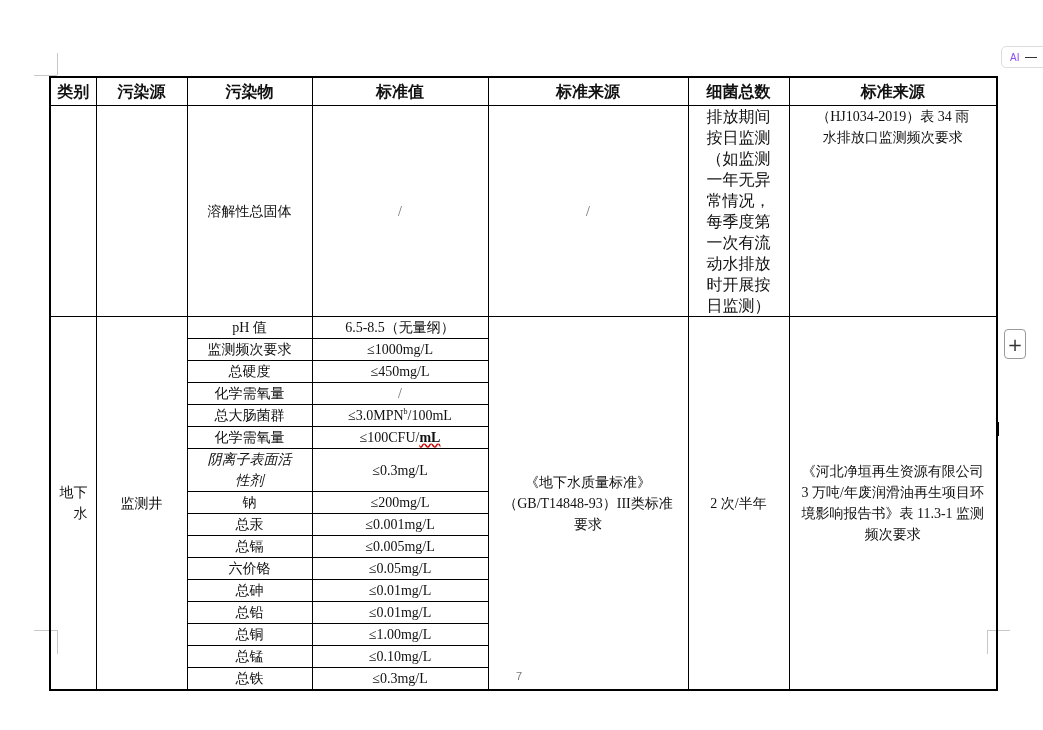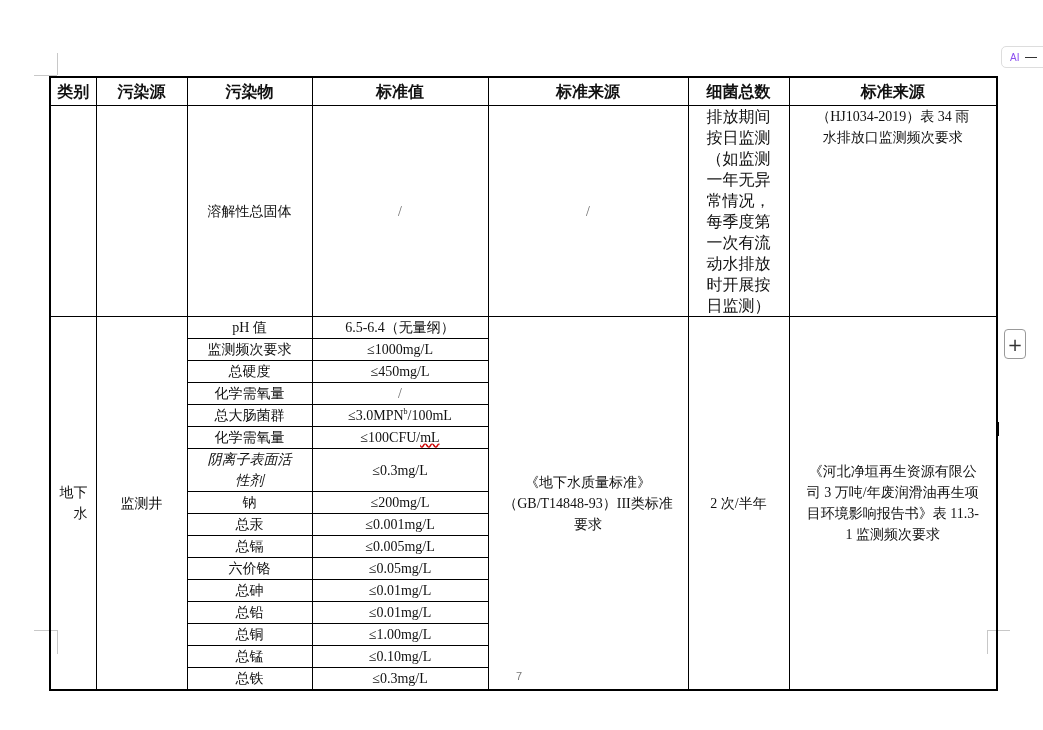--- a/index.html
+++ b/index.html
@@ -14,21 +14,21 @@
     border:2px solid #000; font-size:14px;
   }
   #doc-table td, #doc-table th {
     border:1px solid #000; text-align:center; vertical-align:middle;
     padding:0 3px; line-height:21px; overflow:hidden;
   }
   #doc-table th { font-weight:bold; height:27px; font-size:16px;margin-left:28px; }
   .vtop { vertical-align:top !important; }
   .dr td { height:20.6px; line-height:20px; }
   .slash { color:#666; }
-  .squiggle { text-decoration: underline wavy #c00; }
+  .squiggle { text-decoration: underline wavy #c00; font-weight: bold; }
   .page-num {
     position:absolute; left:516px; top:670px; font-size:11px; color:#777;
     font-family: "Liberation Sans", sans-serif;
   }
   .ai-btn {
     position:absolute; left:1001px; top:46px; width:50px; height:22px;
     border:1px solid #ddd; border-radius:5px; background:#fff;
     font-family:"Liberation Sans", sans-serif; font-size:10px; color:#8a4cf0;
     display:flex; align-items:center; padding-left:8px; box-sizing:border-box;
   }
@@ -80,24 +80,24 @@
       <td class="slash">/</td>
       <td class="slash">/</td>
       <td class="vtop" style="font-family:'DejaVu Sans',sans-serif;font-size:16px;line-height:21px;padding:0 16px;">排放期间按日监测（如监测一年无异常情况，每季度第一次有流动水排放时开展按日监测）</td>
       <td class="vtop" style="padding:0 22px;">（HJ1034-2019）表 34 雨水排放口监测频次要求</td>
     </tr>
 
     <tr class="dr">
       <td rowspan="16" style="padding:0 8px;text-align:right;">地下水</td>
       <td rowspan="16">监测井</td>
       <td>pH 值</td>
-      <td>6.5-6.4（无量纲）</td>
+      <td>6.5-8.5（无量纲）</td>
       <td rowspan="16" style="padding:0 8px;">《地下水质量标准》（GB/T14848-93）III类标准要求</td>
       <td rowspan="16">2 次/半年</td>
-      <td rowspan="16" style="padding:0 17px;">《河北净垣再生资源有限公司 3 万吨/年废润滑油再生项目环境影响报告书》表 11.3-1 监测频次要求</td>
+      <td rowspan="16" style="padding:0 10px;">《河北净垣再生资源有限公司 3 万吨/年废润滑油再生项目环境影响报告书》表 11.3-1 监测频次要求</td>
     </tr>
     <tr class="dr">
       <td>监测频次要求</td>
       <td>≤1000mg/L</td>
     </tr>
     <tr class="dr">
       <td>总硬度</td>
       <td>≤450mg/L</td>
     </tr>
     <tr class="dr">

